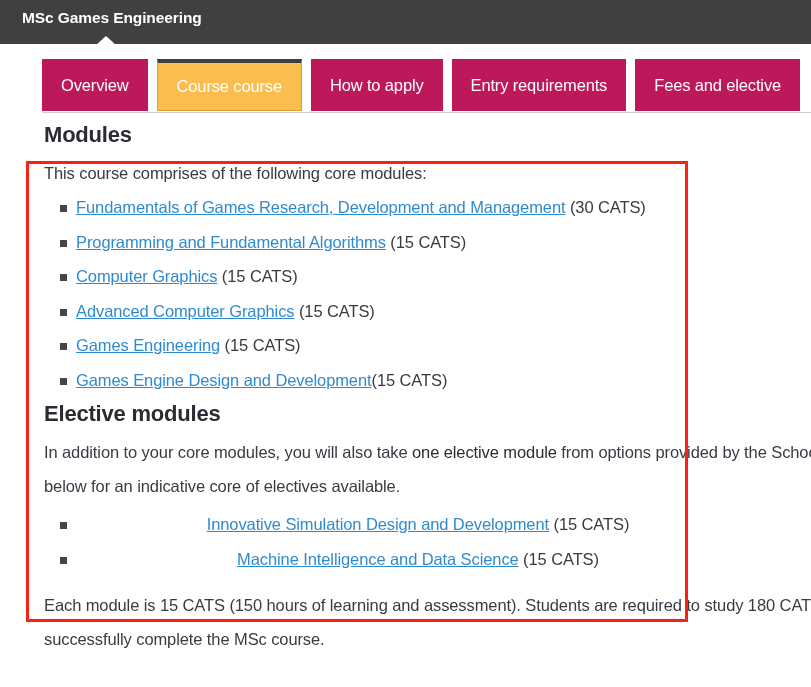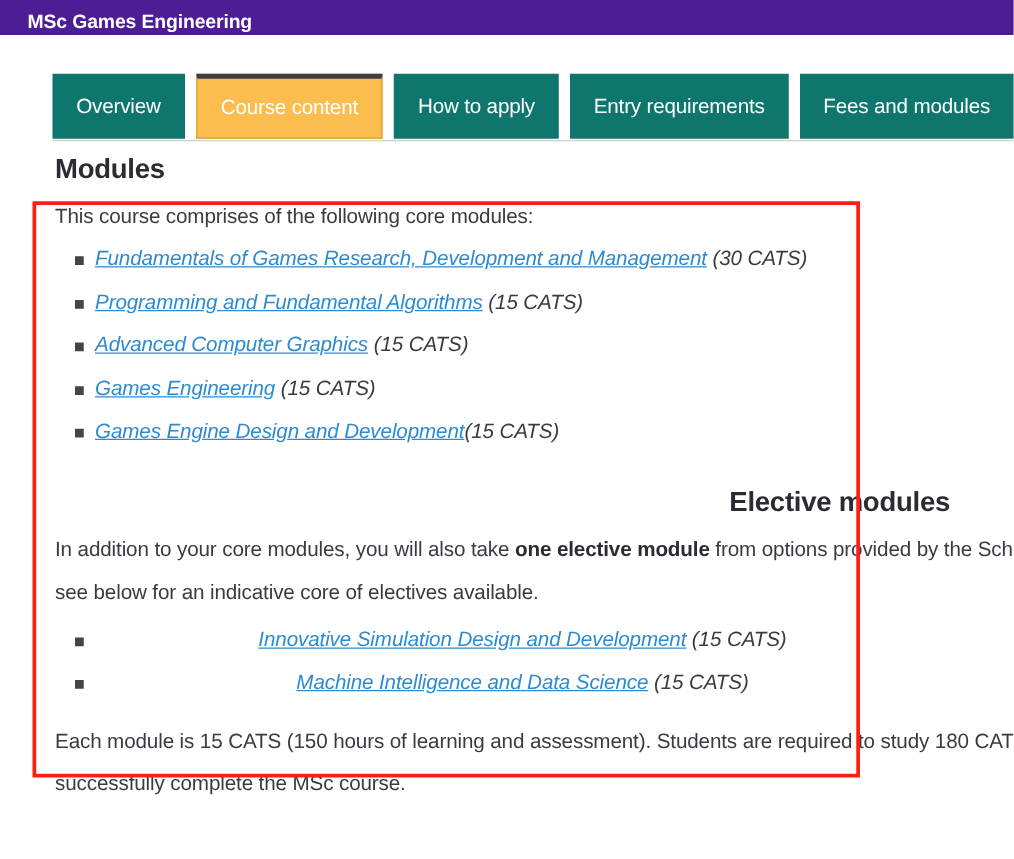--- a/index.html
+++ b/index.html
@@ -13,22 +13,22 @@
     font-family: "Liberation Sans", sans-serif;
     overflow: hidden;
     position: relative;
   }
 
   
   .course-bar {
     position: absolute;
     left: 0; top: 0;
     width: 811px;
-    height: 28px;
-    background: #4c1d95;
+    height: 44px;
+    background: #404040;
     box-sizing: border-box;
   }
   .course-bar-title {
     position: absolute;
     left: 22px;
     top: 9px;
     font-size: 15.5px;
     font-weight: bold;
     color: #ffffff;
     letter-spacing: -0.1px;
@@ -48,21 +48,21 @@
   .tabs {
     position: absolute;
     left: 42px;
     top: 59px;
     height: 52px;
     display: flex;
     align-items: stretch;
     white-space: nowrap;
   }
   .tab {
-    background: #0f766e;
+    background: #be185d;
     color: #ffffff;
     font-size: 16.5px;
     line-height: 52px;
     height: 52px;
     padding: 0 19px;
     margin-right: 9px;
     box-sizing: border-box;
     letter-spacing: -0.15px;
     flex: 0 0 auto;
   }
@@ -120,21 +120,20 @@
   }
   p.body-wrap {
     white-space: normal;
     width: 820px;
     padding-right: 0;
   }
   ul.module-list {
     list-style: none;
     margin: 0;
     padding: 0;
-    font-style: italic;
   }
   ul.module-list li {
     position: relative;
     padding-left: 76px;
     font-size: 16.5px;
     color: #3a3a44;
     line-height: 34.5px;
     letter-spacing: -0.1px;
     white-space: nowrap;
   }
@@ -144,21 +143,21 @@
     top: 15px;
     width: 7px;
     height: 7px;
     background: #44444c;
   }
   ul.module-list li a {
     color: #2e8bd0;
     text-decoration: underline;
   }
   .cats { color: #3a3a44; }
-  .bold { font-weight: bold; color: #2b2b33; }
+  .bold { font-weight: normal; color: #2b2b33; }
 
   
   .annotation-box {
     position: absolute;
     left: 26px;
     top: 161px;
     width: 662px;
     height: 461px;
     border: 3px solid #fb2010;
     box-sizing: border-box;
@@ -169,24 +168,24 @@
 </head>
 <body>
 
 <div class="course-bar">
   <div class="course-bar-title">MSc Games Engineering</div>
 </div>
 <div class="course-bar-pointer"></div>
 
 <div class="tabs">
   <div class="tab">Overview</div>
-  <div class="tab active">Course content</div>
+  <div class="tab active">Course course</div>
   <div class="tab">How to apply</div>
   <div class="tab">Entry requirements</div>
-  <div class="tab">Fees and modules</div>
+  <div class="tab">Fees and elective</div>
 
 </div>
 <div class="tabs-underline"></div>
 
 <div class="content">
 
   <h2 class="section-heading">Modules</h2>
 
   <p class="body-text" style="margin-top:6px;">This course comprises of the following core modules:</p>
 
@@ -194,33 +193,37 @@
     <li>
       <span class="bullet"></span>
       <a href="#">Fundamentals of Games Research, Development and Management</a><span class="cats"> (30 CATS)</span>
     </li>
     <li>
       <span class="bullet"></span>
       <a href="#">Programming and Fundamental Algorithms</a><span class="cats"> (15 CATS)</span>
     </li>
     <li>
       <span class="bullet"></span>
+      <a href="#">Computer Graphics</a><span class="cats"> (15 CATS)</span>
+    </li>
+    <li>
+      <span class="bullet"></span>
       <a href="#">Advanced Computer Graphics</a><span class="cats"> (15 CATS)</span>
     </li>
     <li>
       <span class="bullet"></span>
       <a href="#">Games Engineering</a><span class="cats"> (15 CATS)</span>
     </li>
     <li>
       <span class="bullet"></span>
       <a href="#">Games Engine Design and Development</a><span class="cats">(15 CATS)</span>
     </li>
   </ul>
 
-  <h2 class="elective-heading" style="margin-top:24px;text-align:right;">Elective modules</h2>
+  <h2 class="elective-heading" style="margin-top:2px;">Elective modules</h2>
 
   <p class="body-text body-wrap" style="margin-top:6px;"><span>In addition to your core modules, you will also take </span><span class="bold">one elective module</span><span> from options provided by the School,</span> <span>see below for an indicative core of electives available.</span></p>
 
   <ul class="module-list" style="margin-top:4px;text-align:center;">
     <li>
       <span class="bullet"></span>
       <a href="#">Innovative Simulation Design and Development</a><span class="cats"> (15 CATS)</span>
     </li>
     <li>
       <span class="bullet"></span>

